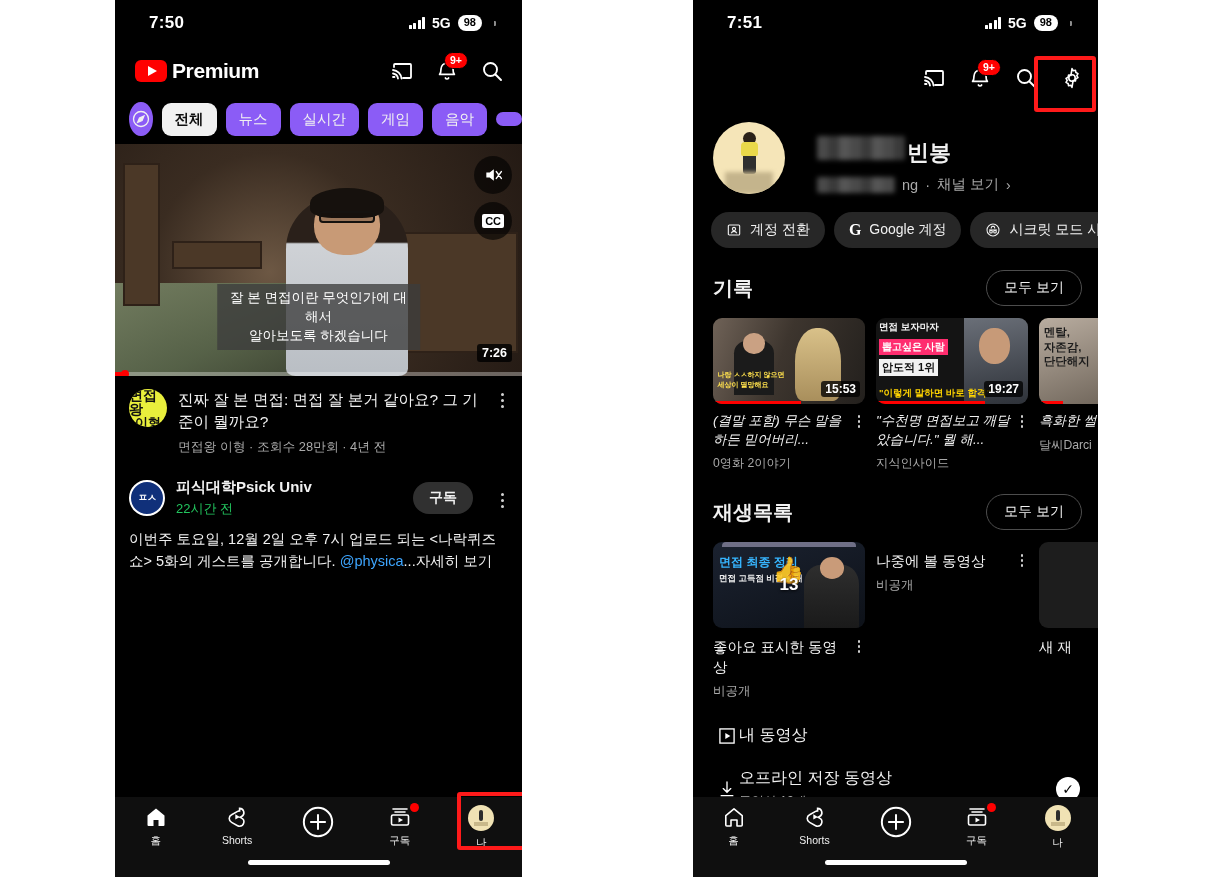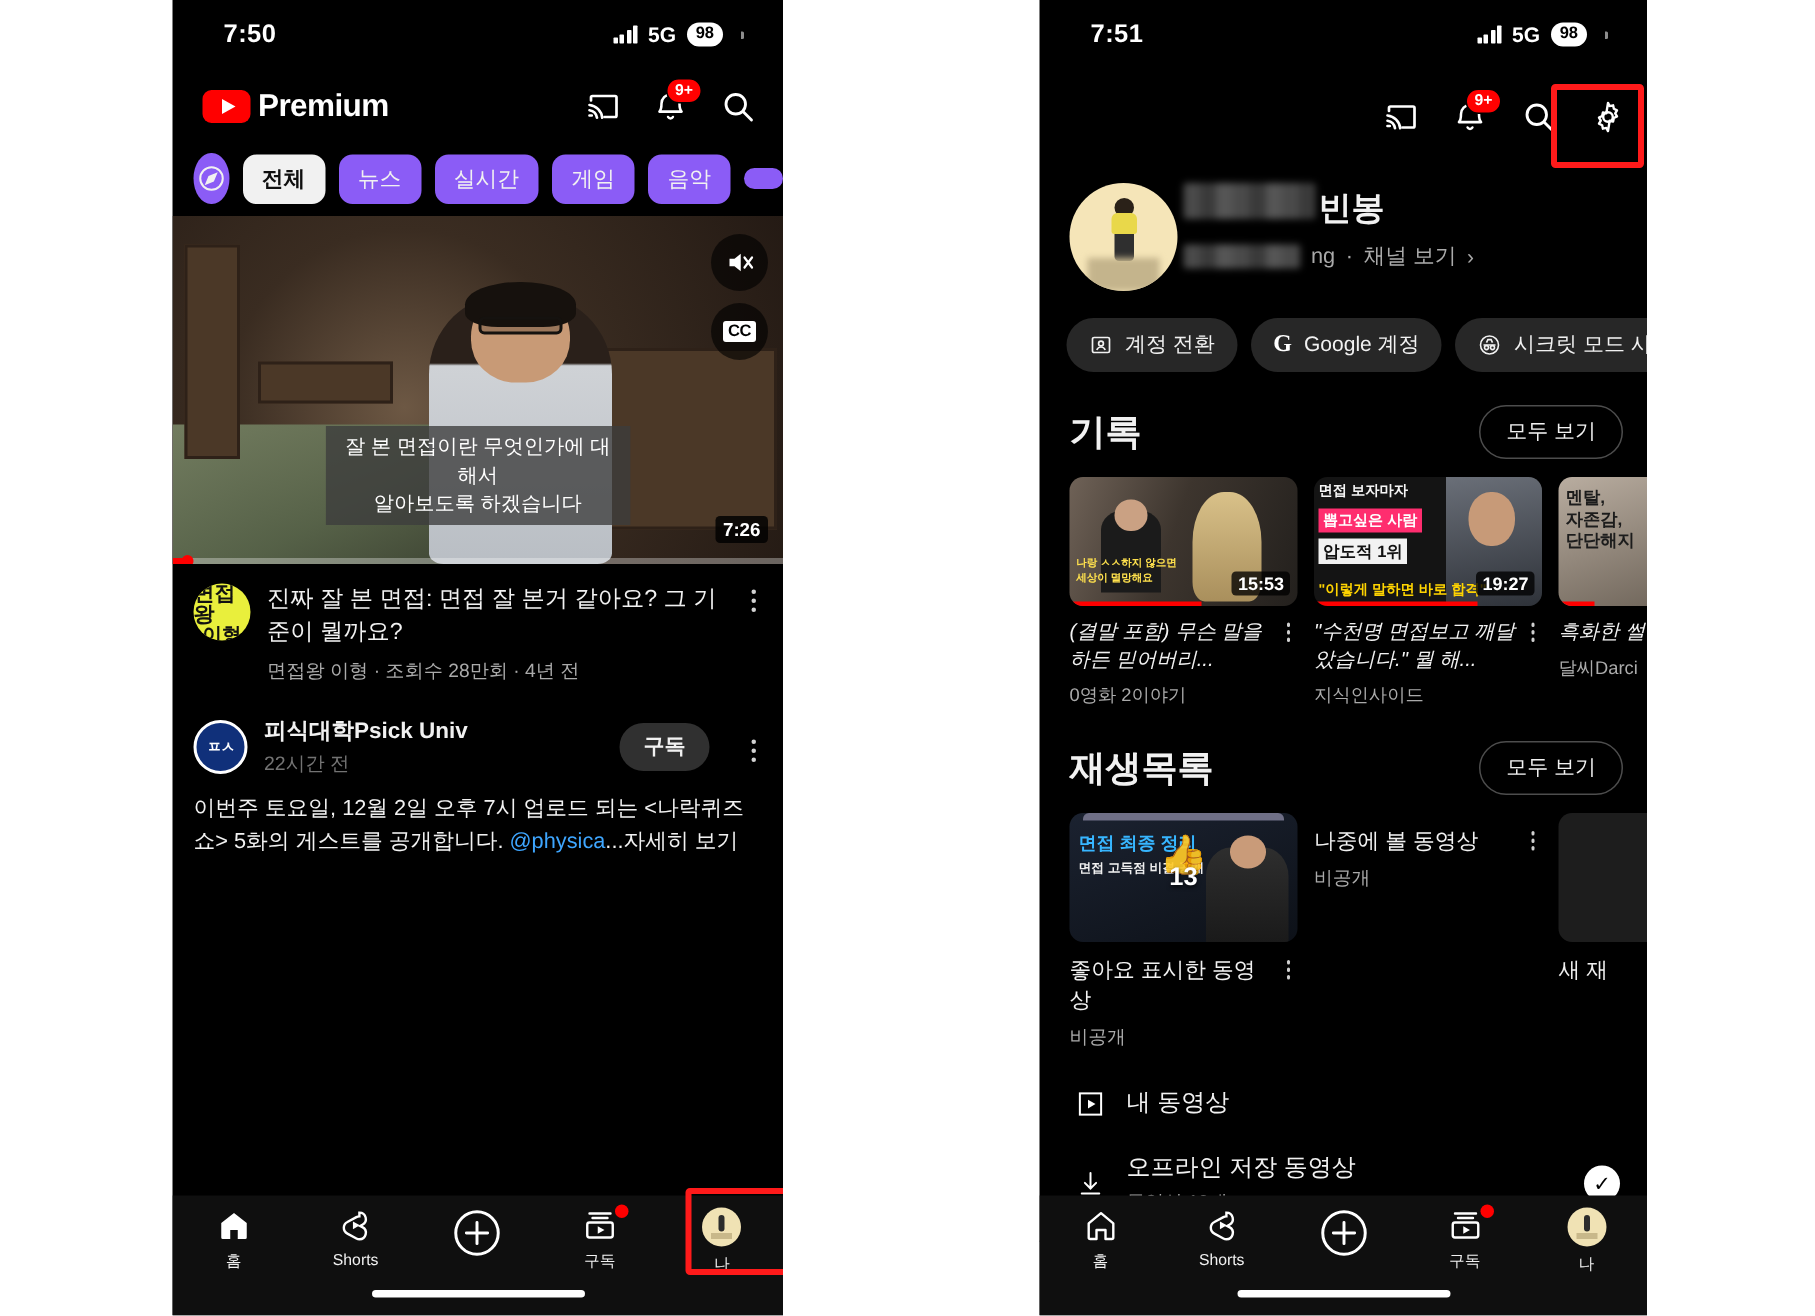--- a/index.html
+++ b/index.html
@@ -139,21 +139,21 @@
   
   .post-head { display:flex; align-items:center; gap:11px; padding: 12px 12px 8px 14px; }
   .psick-avatar {
     width: 36px; height: 36px; border-radius: 50%; flex:0 0 36px;
     background: #10307a; border: 2.5px solid #fff;
     display:flex; align-items:center; justify-content:center;
   }
   .psick-avatar span { font-size: 10px; font-weight: bold; color:#fff; letter-spacing:-1px; }
   .post-head-text { flex:1; min-width:0; }
   .post-ch { font-size: 15px; font-weight: 600; color:#f1f1f1; }
-  .post-time { font-size: 13px; color:#737373; margin-top: 3px; }
+  .post-time { font-size: 13px; color:#22c55e; margin-top: 3px; }
   .sub-btn { background:#303030; color:#f1f1f1; font-size:14px; font-weight:600;
              border-radius: 16px; padding: 7px 16px; white-space: nowrap; }
   .post-body { font-size: 14.5px; line-height: 1.55; color:#f1f1f1; padding: 2px 12px 10px 14px; }
   .post-body .mention { color: #3ea6ff; }
   .post-body .more { color: #f1f1f1; }
   .post-media { position: relative; display:flex; gap: 7px; padding-left: 14px; height: 200px; overflow:hidden; }
   .post-img {
     position: relative; flex: 0 0 378px; height: 200px; border-radius: 10px; overflow:hidden;
     background: radial-gradient(circle at 50% 42%, #ff6a5e 0%, #ef3b2c 45%, #d22a1c 100%);
   }
@@ -201,21 +201,21 @@
     position:absolute; left:50%; transform: translateX(-50%); bottom: 12px;
     width: 142px; height: 5px; border-radius: 3px; background:#fff;
   }
 
   
   .redbox { position:absolute; border: 4px solid #ff1a1a; border-radius: 3px; pointer-events:none; }
 
   
   .r-appbar { height: 64px; display:flex; align-items:center; justify-content:flex-end;
               padding-right: 14px; gap: 22px; }
-  .acct { display:flex; align-items:flex-start; gap: 4px; padding: 12px 0 0 20px; }
+  .acct { display:flex; align-items:flex-end; gap: 32px; padding: 12px 0 0 20px; }
   .acct-avatar {
     width: 72px; height: 72px; border-radius:50%; flex:0 0 72px; background:#f5e5b8;
     display:flex; flex-direction:column; align-items:center; justify-content:center; position:relative;
     overflow:hidden;
   }
   .acct-avatar .torso { width: 13px; height: 26px; background:#2f2f2f; border-radius:3px; margin-top:6px; }
   .acct-avatar .shirt { position:absolute; top: 20px; width: 17px; height: 14px;
                         background:#e9d84a; border-radius: 4px 4px 2px 2px; }
   .acct-avatar .headc { position:absolute; top: 10px; width: 13px; height: 13px;
                         border-radius:50%; background:#2a2118; }
@@ -237,21 +237,21 @@
   .acct-chip {
     background:#272727; color:#f1f1f1; border-radius: 18px; font-size: 14px;
     padding: 9px 15px; display:flex; align-items:center; gap: 8px; white-space:nowrap;
   }
   .gicon { font-weight: bold; font-size: 16px; color:#fff; font-family:"Liberation Serif", serif; }
 
   .section-head {
     display:flex; align-items:center; justify-content: space-between;
     padding: 22px 16px 12px 20px;
   }
-  .section-title { font-size: 24px; font-weight: bold; color:#f1f1f1; }
+  .section-title { font-size: 20px; font-weight: bold; color:#f1f1f1; }
   .seeall {
     border: 1px solid #4d4d4d; border-radius: 18px; color:#f1f1f1;
     font-size: 14px; padding: 8px 17px; white-space:nowrap;
   }
   .hscroll { display:flex; gap: 11px; padding-left: 20px; overflow:hidden; }
   .hcard { flex: 0 0 152px; }
   .hcard.partial { flex: 0 0 80px; }
   .thumb { position: relative; width: 100%; height: 86px; border-radius: 9px; overflow:hidden; background:#222; }
   .thumb .tdur {
     position:absolute; right: 5px; bottom: 7px; background: rgba(0,0,0,.78); color:#fff;
@@ -325,21 +325,21 @@
     position:absolute; left:50%; top:32%; transform:translate(-50%,-50%);
     width:26px; height:26px; border:2.2px solid #fff; border-radius:50%;
   }
   .clock-ic::before{ content:""; position:absolute; left:50%; top:20%; width:2px; height:32%;
                      background:#fff; transform-origin: bottom; }
   .clock-ic::after{ content:""; position:absolute; left:50%; top:48%; width:28%; height:2px; background:#fff; }
   .pl-body { display:flex; gap:4px; margin-top:9px; }
   .pl-title { flex:1; font-size:14.5px; line-height:1.38; color:#f1f1f1; }
   .pl-priv { font-size:12.5px; color:#aaa; margin-top:6px; }
 
-  .listrow { display:flex; align-items:center; gap: 12px; padding: 11px 18px 11px 22px; }
+  .listrow { display:flex; align-items:center; gap: 0; padding: 11px 18px 11px 22px; }
   .listrow .lr-ic { width: 24px; flex: 0 0 24px; display:flex; align-items:center; justify-content:center; }
   .lr-text { flex:1; min-width:0; }
   .lr-title { font-size: 16px; color:#f1f1f1; }
   .lr-sub { font-size: 12.5px; color:#aaa; margin-top: 4px; }
   .check-badge {
     width: 24px; height: 24px; border-radius: 50%; background: #fff; color:#000;
     display:flex; align-items:center; justify-content:center; font-size: 14px; font-weight:bold;
   }
   .divider { height: 1px; background: #272727; margin: 6px 0 0; }
 </style>

